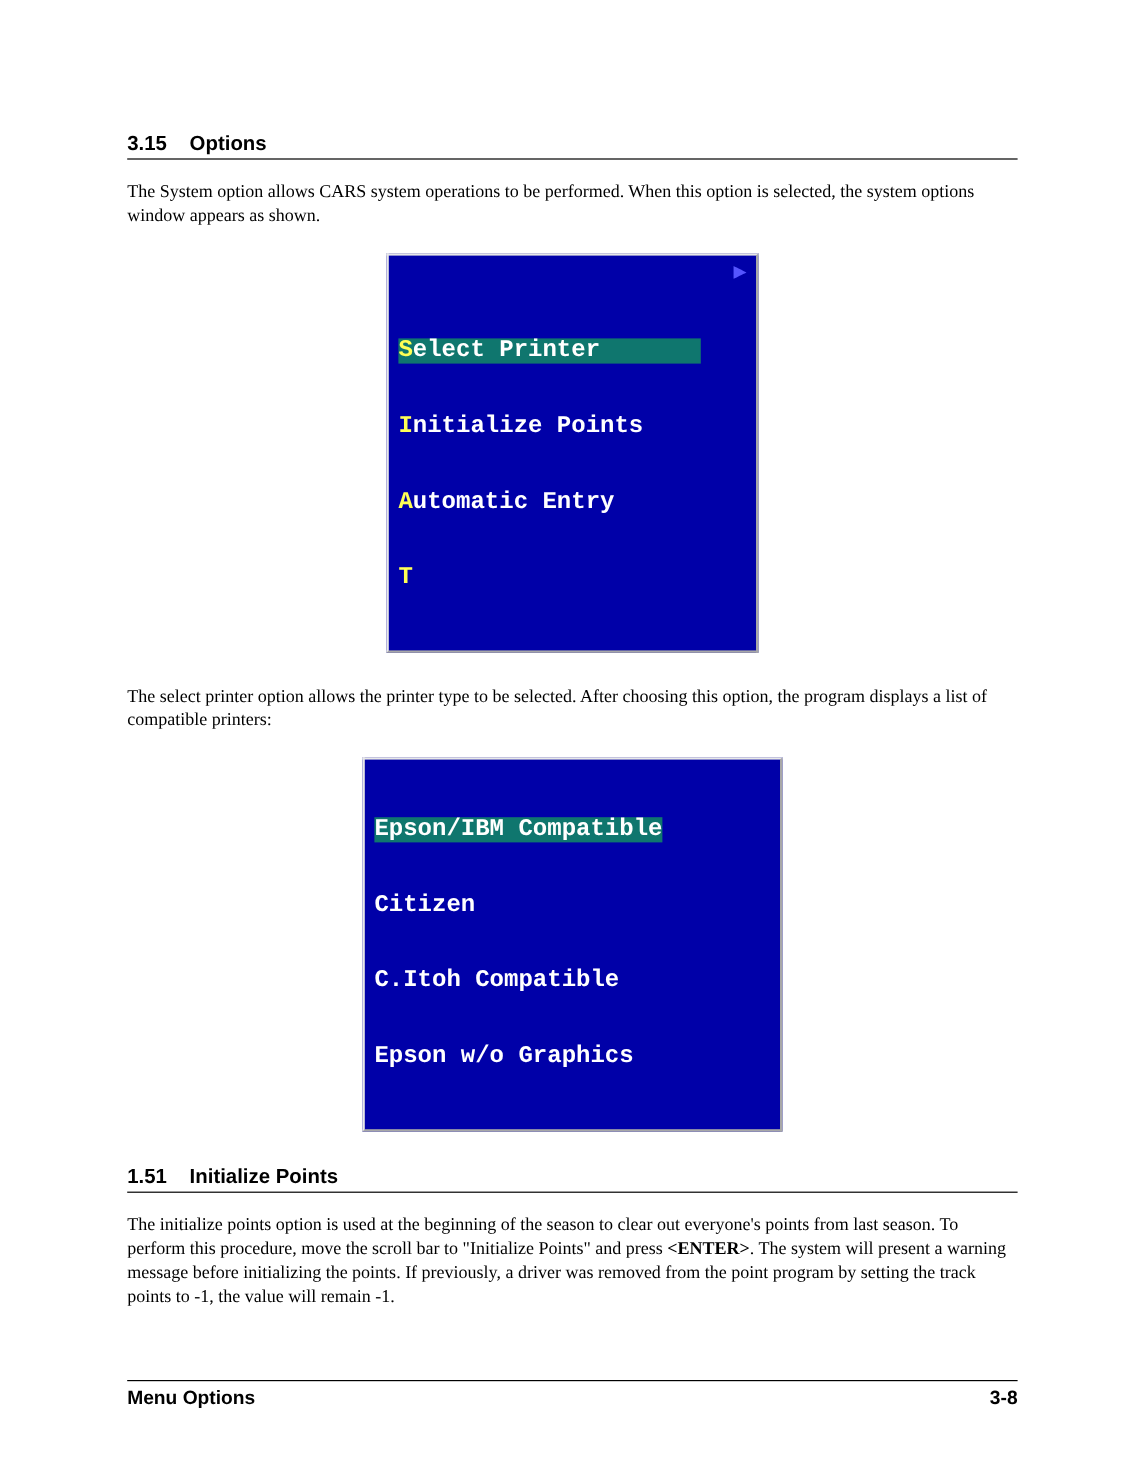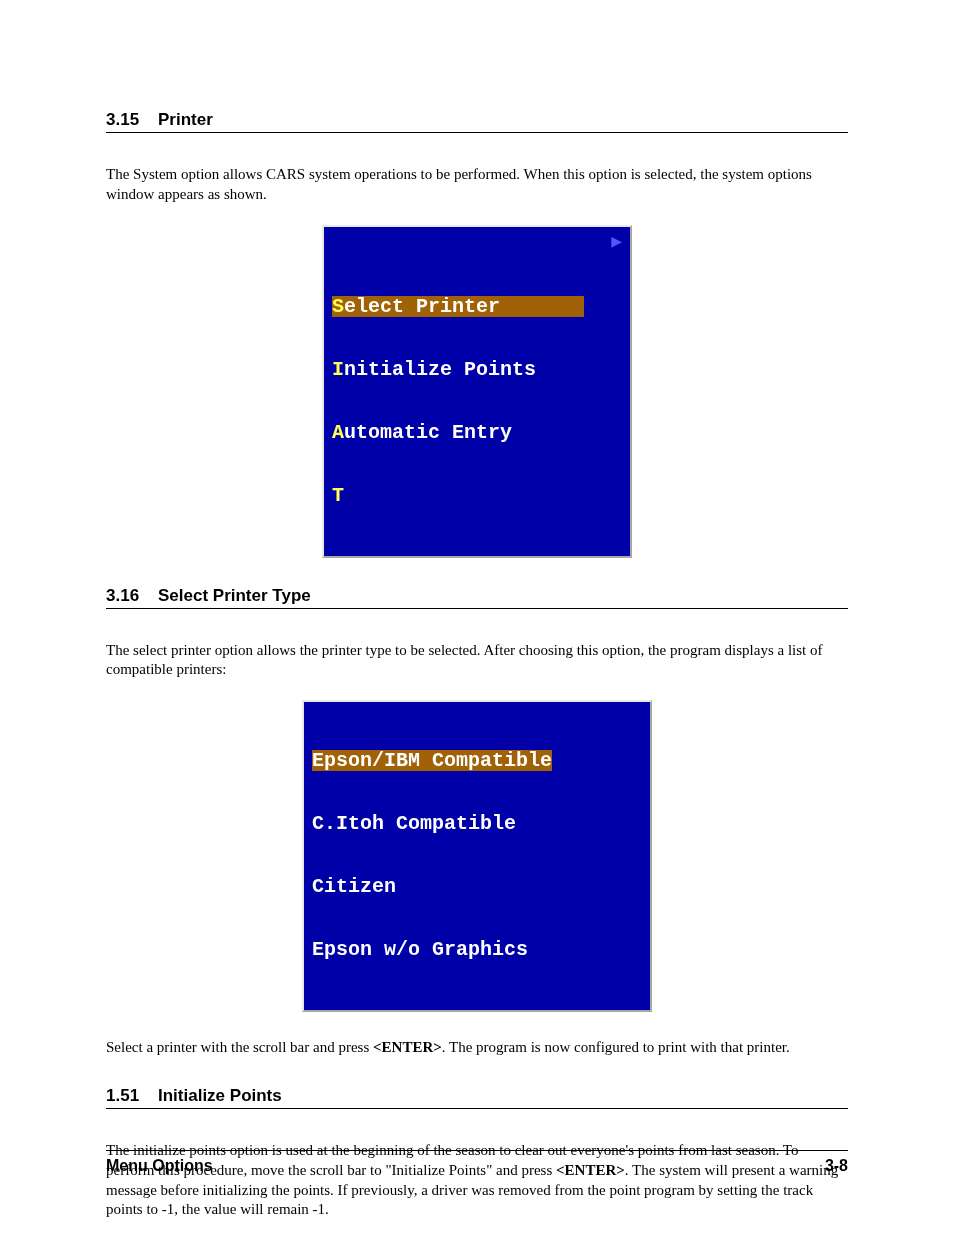--- a/index.html
+++ b/index.html
@@ -15,21 +15,21 @@
     box-sizing: border-box;
     padding: 110px 106px 60px 106px;
     position: relative;
   }
   .heading {
     font-family: Arial, Helvetica, sans-serif;
     font-weight: bold;
     font-size: 17px;
     border-bottom: 1.5px solid #000;
     padding-bottom: 2px;
-    margin-bottom: 32px;
+    margin-bottom: 18px;
     display: flex;
   }
   .heading .num {
     display: inline-block;
     width: 52px;
   }
   .para {
     font-size: 15px;
     line-height: 1.32;
     margin-bottom: 20px;
@@ -47,21 +47,21 @@
     font-family: "Courier New", monospace;
     font-weight: bold;
     font-size: 20px;
     line-height: 1.05;
     color: #ffffff;
     white-space: pre;
     position: relative;
   }
   .dosbox .row { display: flex; align-items: center; }
   .dosbox .highlight {
-    background: #a16207;
+    background: #0f766e;
     color: #ffffff;
     display: inline-block;
   }
   .dosbox .hot { color: #ffff55; }
   .dosbox .arrow {
     color: #5555ff;
     position: absolute;
     right: 8px;
     top: 6px;
     font-size: 18px;
@@ -84,54 +84,47 @@
   }
 </style>
 </head>
 <body>
 
 <div class="page">
 
   <div class="sect">
     <div class="heading">
       <span class="num">3.15</span>
-      <span>Printer</span>
+      <span>Options</span>
     </div>
     <div class="para">The System option allows CARS system operations to be performed. When this option is selected, the system options window appears as shown.</div>
 
     <div class="center">
       <div class="dosbox" style="width:290px;">
         <span class="arrow">▶</span>
         <div class="row"><span class="highlight"><span class="hot">S</span><span>elect Printer</span>       </span></div>
         <div class="row"><span class="hot">I</span><span>nitialize Points</span></div>
         <div class="row"><span class="hot">A</span><span>utomatic Entry</span></div>
         <div class="row"><span class="hot">T</span></div>
       </div>
     </div>
   </div>
 
   <div class="sect">
-    <div class="heading">
-      <span class="num">3.16</span>
-      <span>Select Printer Type</span>
-    </div>
     <div class="para">The select printer option allows the printer type to be selected. After choosing this option, the program displays a list of compatible printers:</div>
 
     <div class="center">
       <div class="dosbox" style="width:330px; font-size:20px;">
         <div class="row"><span class="highlight">Epson/IBM Compatible</span></div>
+        <div class="row"><span>Citizen</span></div>
         <div class="row"><span>C.Itoh Compatible</span></div>
-        <div class="row"><span>Citizen</span></div>
         <div class="row"><span>Epson w/o Graphics</span></div>
       </div>
     </div>
 
-    <div class="para">
-      <span>Select a printer with the scroll bar and press </span><b>&lt;ENTER&gt;</b><span>. The program is now configured to print with that printer.</span>
-    </div>
   </div>
 
   <div class="sect">
     <div class="heading">
       <span class="num">1.51</span>
       <span>Initialize Points</span>
     </div>
     <div class="para">
       <span>The initialize points option is used at the beginning of the season to clear out everyone's points from last season. To perform this procedure, move the scroll bar to "Initialize Points" and press </span><b>&lt;ENTER&gt;</b><span>. The system will present a warning message before initializing the points. If previously, a driver was removed from the point program by setting the track points to -1, the value will remain -1.</span>
     </div>

